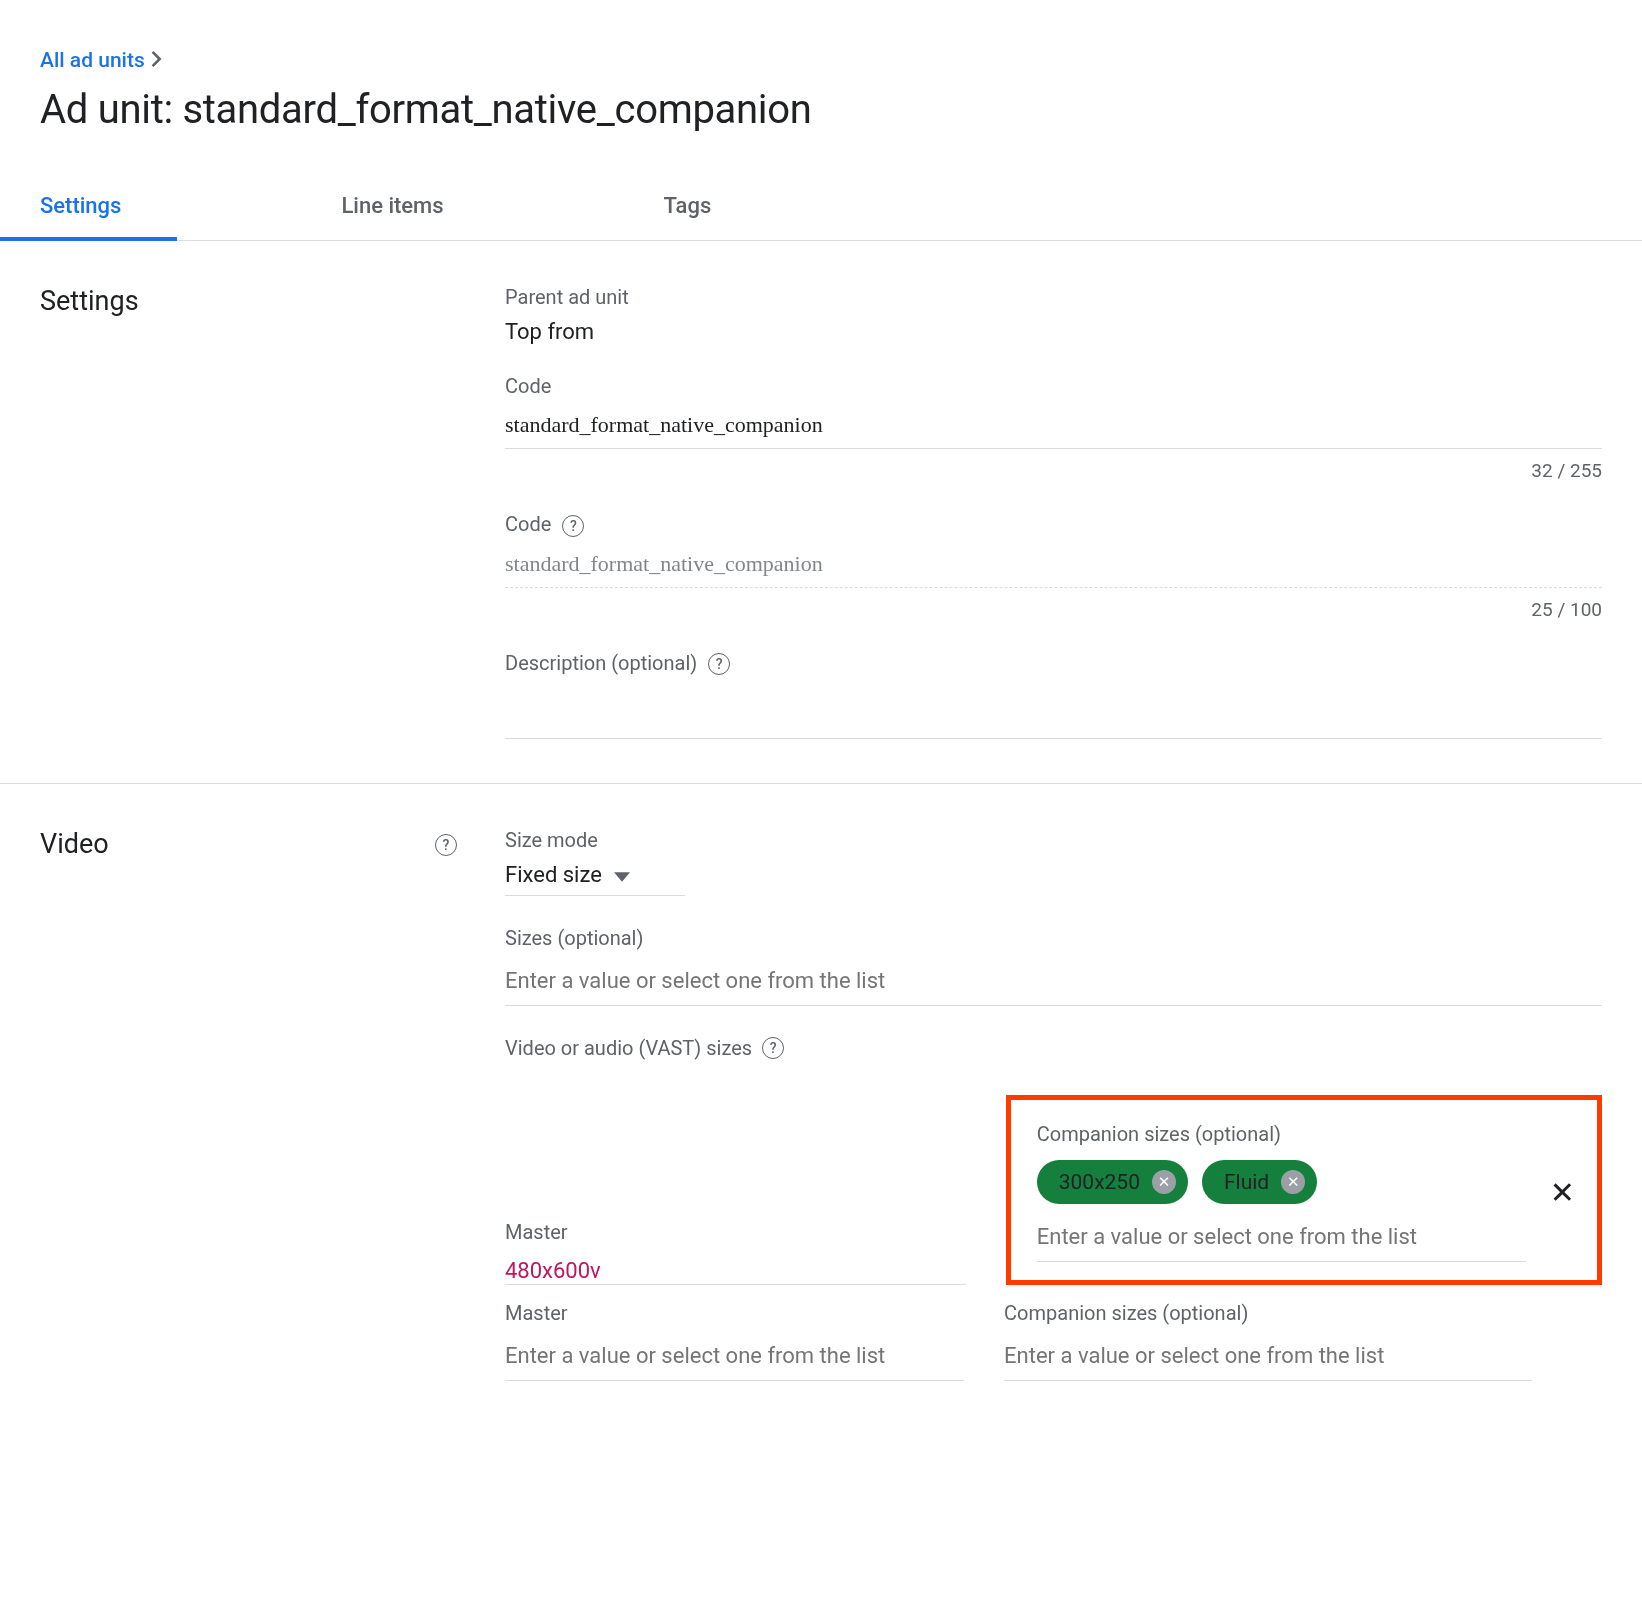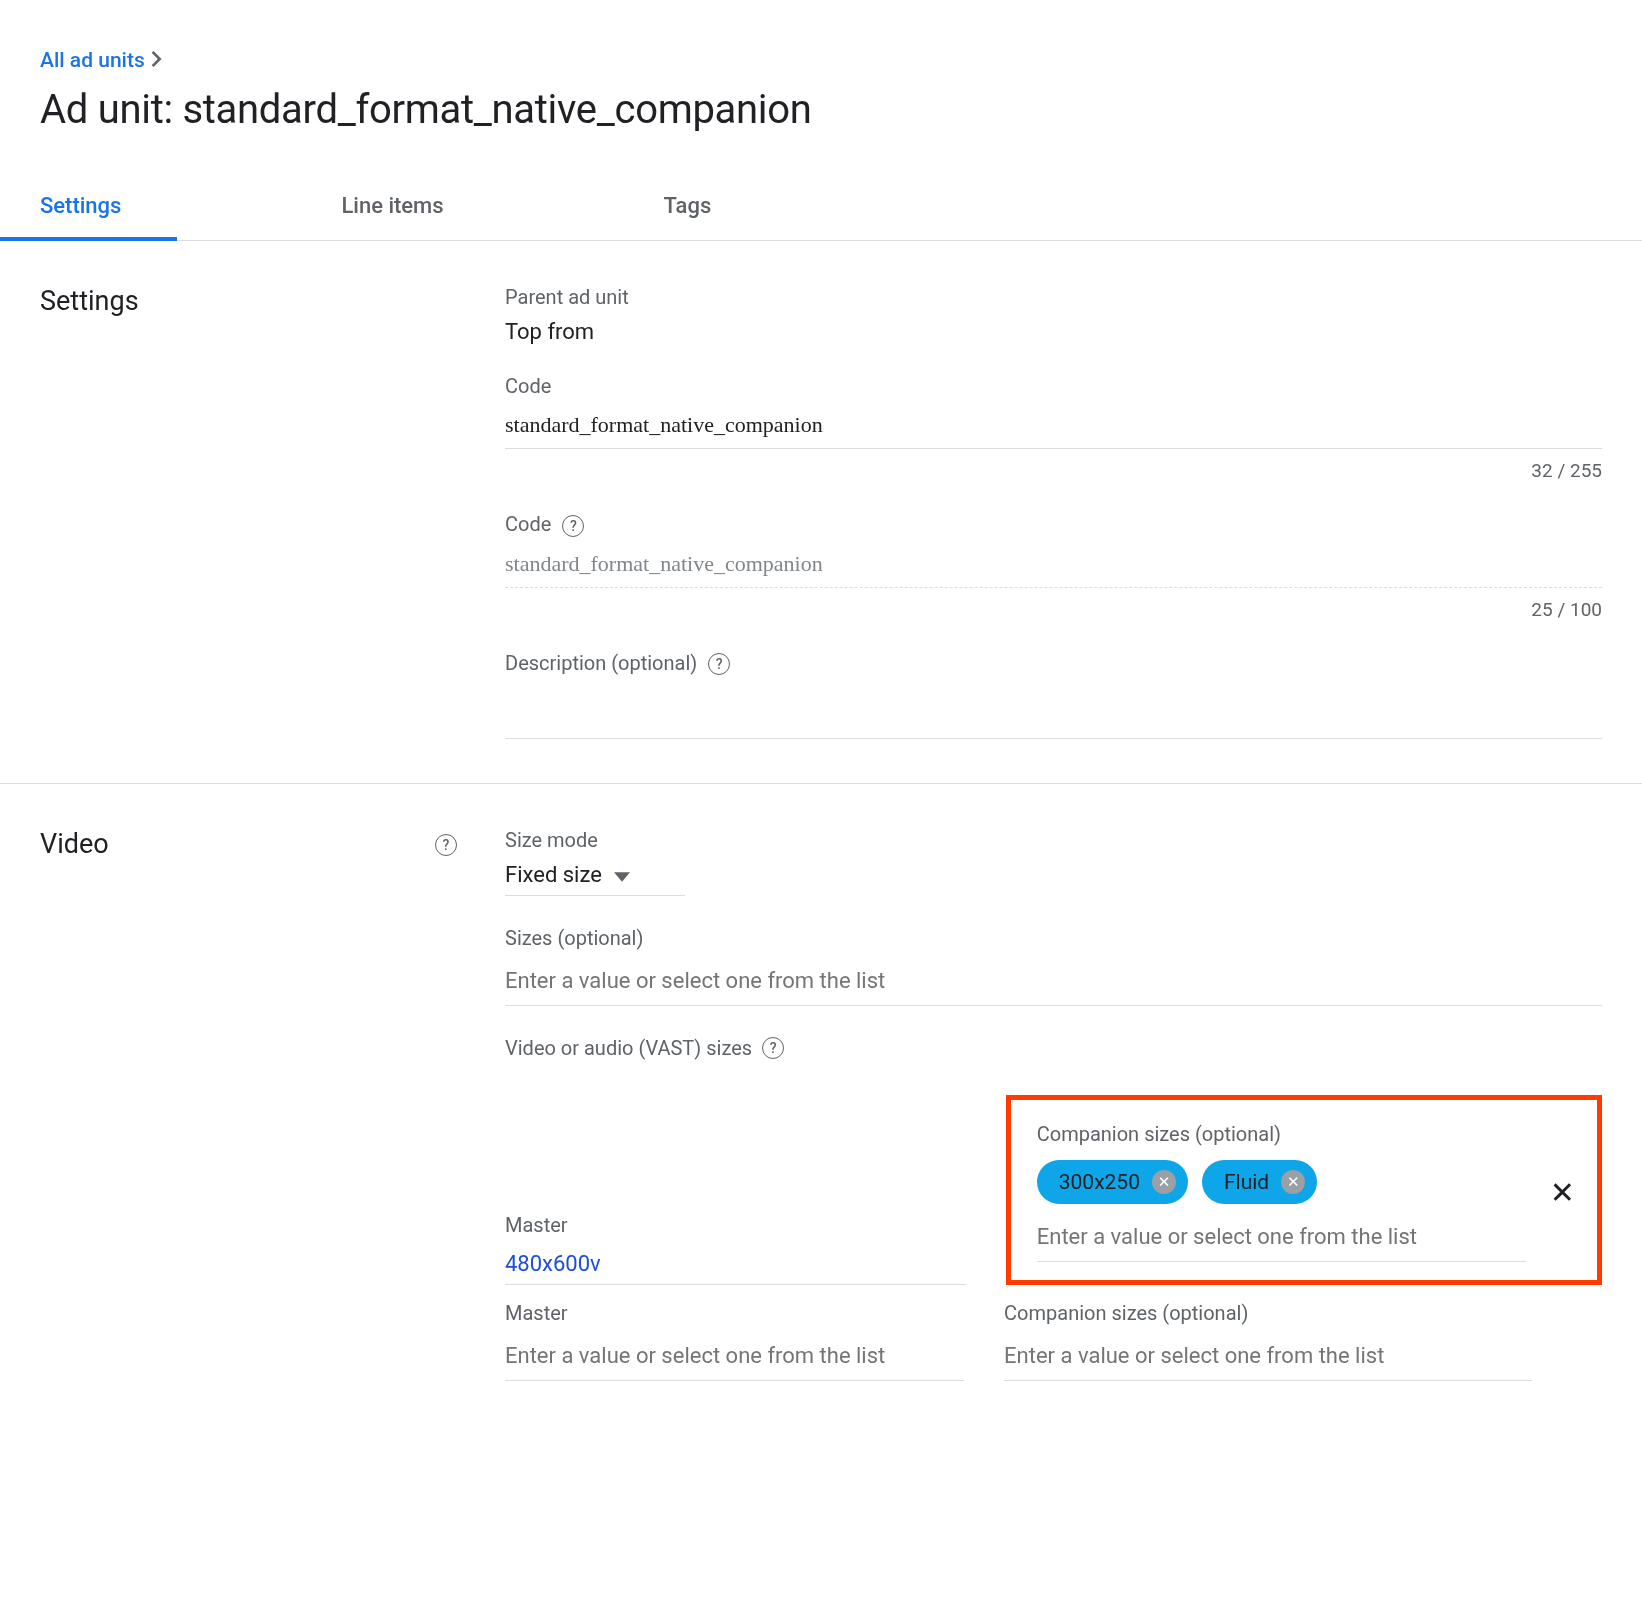--- a/index.html
+++ b/index.html
@@ -172,21 +172,21 @@
   }
   .chips-row {
     display: flex;
     gap: 14px;
     flex-wrap: wrap;
     margin-bottom: 12px;
   }
   .chip {
     display: inline-flex;
     align-items: center;
-    background: #0ea5e9;
+    background: #15803d;
     border-radius: 26px;
     padding: 10px 12px 10px 22px;
     font-size: 21px;
     color: #202124;
     gap: 12px;
   }
   .chip-close {
     width: 24px;
     height: 24px;
     border-radius: 50%;
@@ -214,23 +214,23 @@
     display:flex;
     align-items:center;
     gap:4px;
     margin-bottom: 50px;
   }
   .companion-inner .field-label{ margin-bottom: 14px;}
   .companion-empty .field-label{ margin-bottom: 10px;}
   .master-col .field-label{ margin-bottom:10px; }
   .master-value {
     font-size: 22px;
-    color:#1d4ed8;
-    border-bottom: 1px solid #dadce0;
-    padding: 4px 0 8px 0;
+    color:#be185d;
+    border-bottom: 1px solid #dadce0;
+    padding: 4px 0 1px 0;
   }
   .vast-bottom { margin-top: 16px; }
 </style>
 </head>
 <body>
 
 <div class="page">
 
   <div class="breadcrumb">
     <a href="#">All ad units</a>

